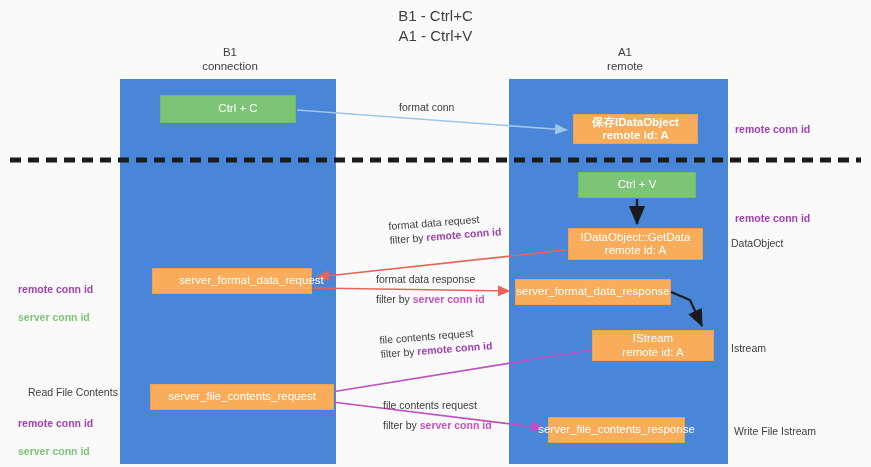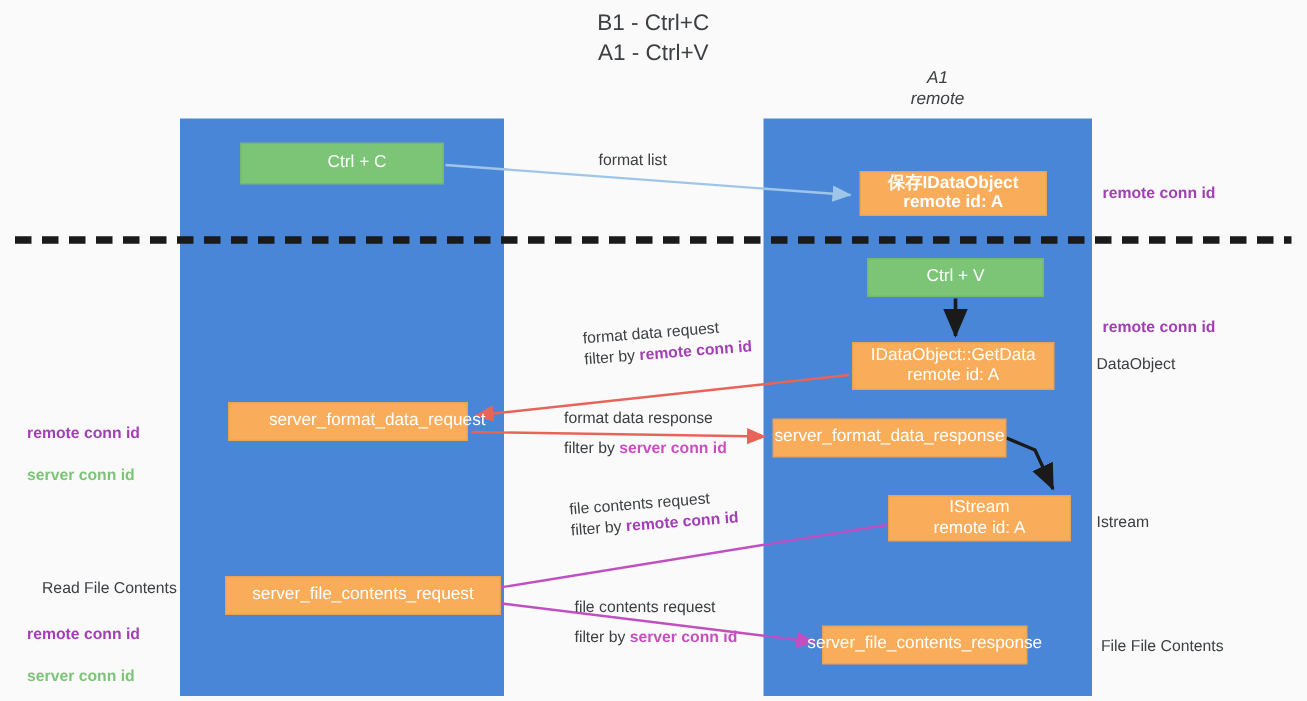--- a/index.html
+++ b/index.html
@@ -36,21 +36,21 @@
 
   .col-head {
     position: absolute;
     text-align: center;
     font-size: 11.5px;
     line-height: 13.5px;
     color: #3c4043;
     white-space: pre-line;
   }
   .col-head-b1 { left: 150px; top: 46px; width: 160px; }
-  .col-head-a1 { left: 545px; top: 46px; width: 160px; font-style: italic; }
+  .col-head-a1 { left: 545px; top: 46px; width: 160px; }
 
   #title {
     position: absolute;
     left: 0; top: 6px;
     width: 871px;
     text-align: center;
     font-size: 15px;
     line-height: 20px;
     color: #3c4043;
     white-space: pre-line;
@@ -119,20 +119,22 @@
   .sl-left-conn2 { left: 18px; top: 402px; }
 </style>
 </head>
 <body>
 
 <div id="canvas">
 
   <div id="title">B1 - Ctrl+C
 A1 - Ctrl+V</div>
 
+  <div class="col-head col-head-b1">B1
+connection</div>
   <div class="col-head col-head-a1">A1
 remote</div>
 
   <div class="lane lane-b1"></div>
   <div class="lane lane-a1"></div>
 
   <svg class="layer" viewBox="0 0 871 467">
     <defs>
       <marker id="ah-blue" markerWidth="9" markerHeight="9" refX="7.5" refY="4" orient="auto">
         <path d="M0,0.6 L8,4 L0,7.4 z" fill="#9fc5e8"></path>
@@ -172,21 +174,21 @@
   <div class="node orange n-getdata">IDataObject::GetData
 remote id: A</div>
   <div class="node orange n-sfdreq">server_format_data_request</div>
   <div class="node orange n-sfdres">server_format_data_response</div>
   <div class="node orange n-istream">IStream
 remote id: A</div>
   <div class="node orange n-sfcreq">server_file_contents_request</div>
   <div class="node orange n-sfcres">server_file_contents_response</div>
 
   <div class="edge-label el-formatlist">
-    <span>format list</span>
+    <span>format conn</span>
   </div>
 
   <div class="edge-label el-fdreq">
     <div>format data request</div>
     <div><span>filter by </span><span class="hl-remote">remote conn id</span></div>
   </div>
 
   <div class="edge-label el-fdres">
     <div>format data response</div>
     <div style="margin-top:6px"><span>filter by </span><span class="hl-server">server conn id</span></div>
@@ -199,21 +201,21 @@
 
   <div class="edge-label el-fcres">
     <div>file contents request</div>
     <div style="margin-top:6px"><span>filter by </span><span class="hl-server">server conn id</span></div>
   </div>
 
   <div class="side-label sl-purple sl-remote-1">remote conn id</div>
   <div class="side-label sl-purple sl-remote-2">remote conn id</div>
   <div class="side-label sl-plain sl-dataobject">DataObject</div>
   <div class="side-label sl-plain sl-istream">Istream</div>
-  <div class="side-label sl-plain sl-writefc">File File Contents</div>
+  <div class="side-label sl-plain sl-writefc">Write File Istream</div>
 
   <div class="side-label sl-left-conn">
     <div class="sl-purple">remote conn id</div>
     <div class="sl-green">server conn id</div>
   </div>
 
   <div class="side-label sl-plain sl-readfc">Read File Contents</div>
 
   <div class="side-label sl-left-conn2">
     <div class="sl-purple">remote conn id</div>

